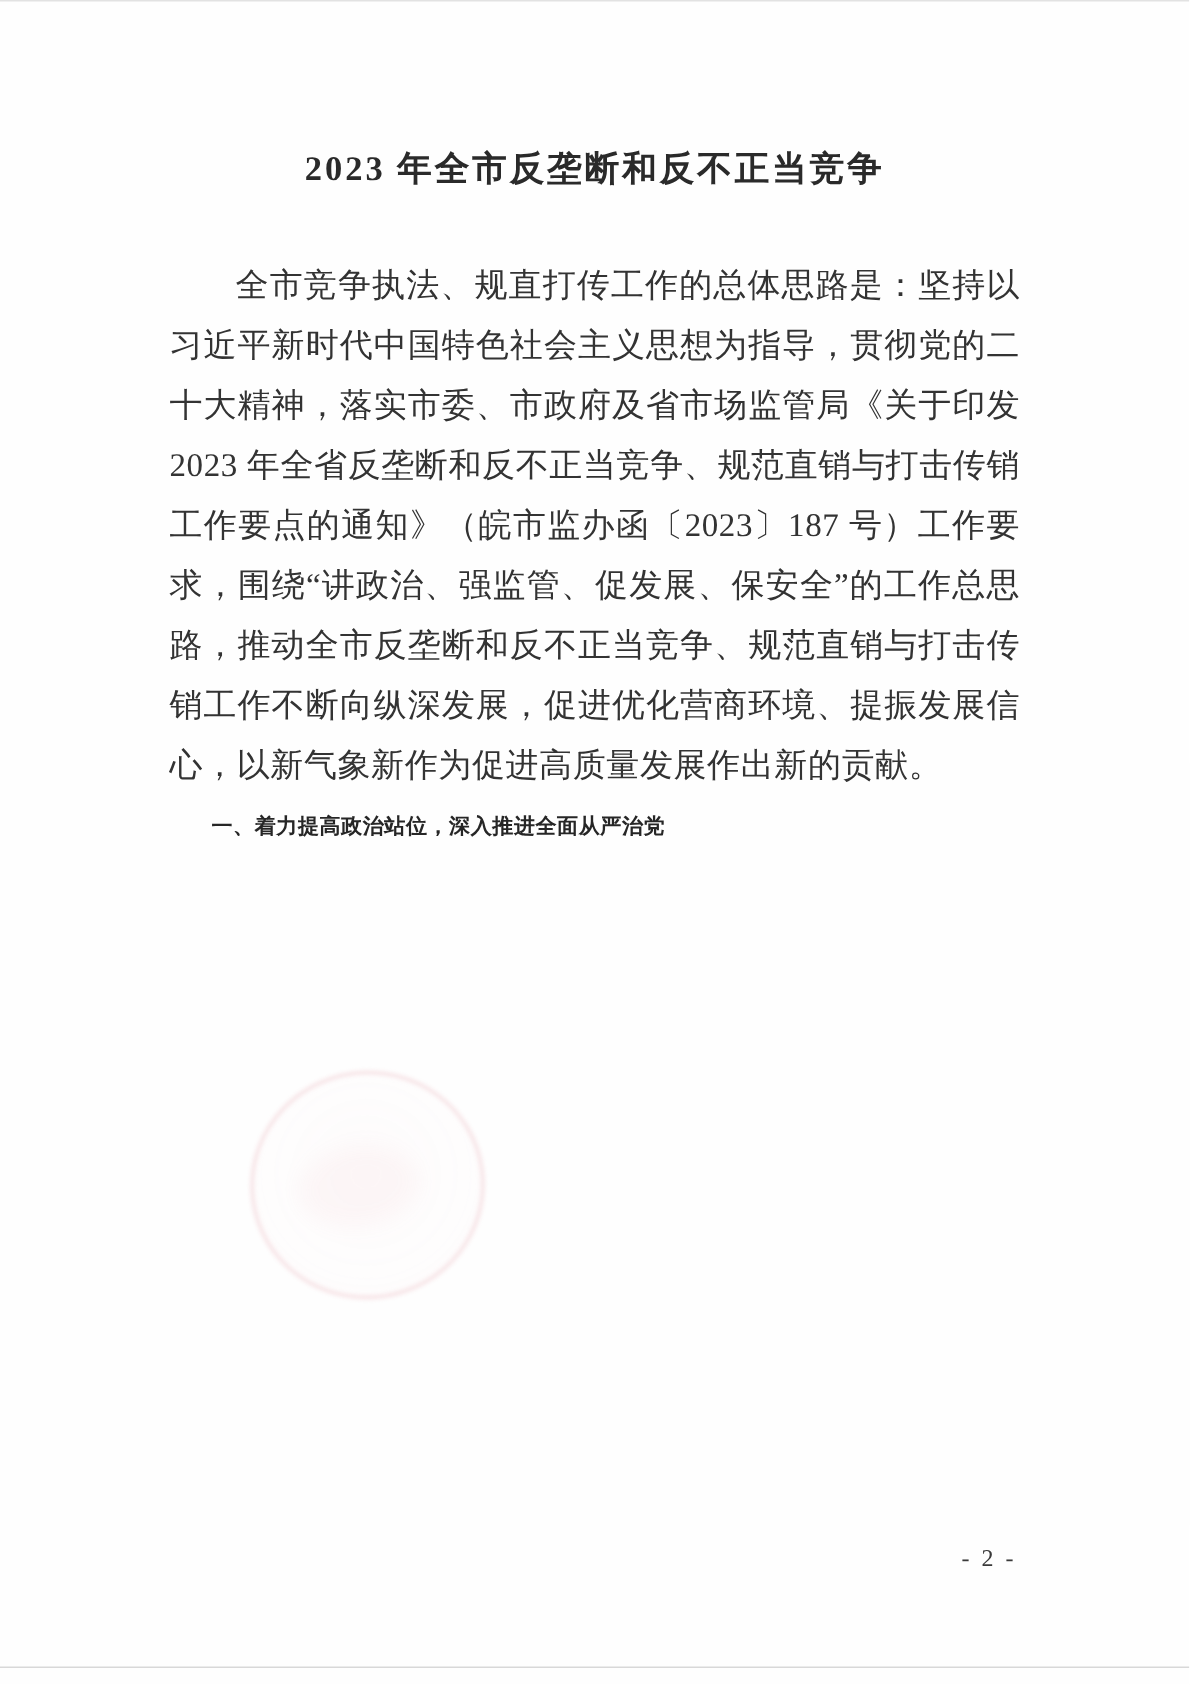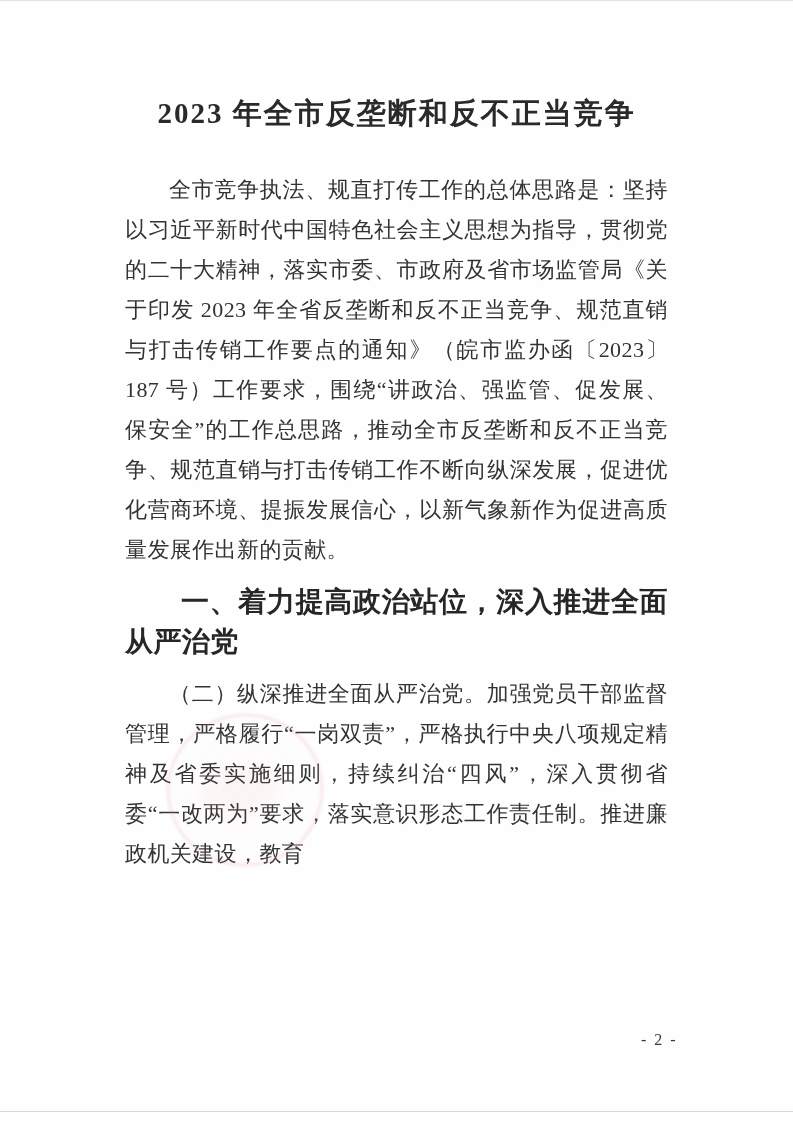--- a/index.html
+++ b/index.html
@@ -29,47 +29,47 @@
   .page::after {
     content: "";
     position: absolute;
     top: 1111px; left: 0; right: 0;
     height: 1px;
     background: #d8d8d8;
   }
   .doc-title {
     margin: 90px 0 0 0;
     text-align: center;
-    font-size: 29px;
+    font-size: 23px;
     font-weight: bold;
     line-height: 46px;
     letter-spacing: 2px;
     color: #2a2a2a;
   }
   .doc-title .title-line {
     display: block;
   }
   .doc-body {
     width: 567px;
     margin: 34px 0 0 113px;
     font-size: 22px;
     line-height: 40px;
     text-align: justify;
     letter-spacing: 0.4px;
     color: #333333;
   }
   .doc-body p {
-    margin: 12px;
+    margin: 0;
     padding: 0;
     text-indent: 2em;
   }
   .section-heading {
     font-weight: bold;
     font-family: "Liberation Sans", "DejaVu Sans", sans-serif;
-    font-size: 28px;
+    font-size: 14px;
     color: #262626;
   }
   .page-number {
     position: absolute;
     left: 641px;
     top: 1031px;
     font-size: 16px;
     letter-spacing: 2px;
     color: #3a3a3a;
     font-family: "Liberation Serif", "DejaVu Serif", serif;
@@ -108,18 +108,17 @@
     <span class="seal-smudge"></span>
   </div>
 
   <h1 class="doc-title">
     <span class="title-line">2023 年全市反垄断和反不正当竞争</span>
   </h1>
 
   <div class="doc-body">
     <p>全市竞争执法、规直打传工作的总体思路是：坚持以习近平新时代中国特色社会主义思想为指导，贯彻党的二十大精神，落实市委、市政府及省市场监管局《关于印发 2023 年全省反垄断和反不正当竞争、规范直销与打击传销工作要点的通知》（皖市监办函〔2023〕187 号）工作要求，围绕“讲政治、强监管、促发展、保安全”的工作总思路，推动全市反垄断和反不正当竞争、规范直销与打击传销工作不断向纵深发展，促进优化营商环境、提振发展信心，以新气象新作为促进高质量发展作出新的贡献。</p>
     <p class="section-heading">一、着力提高政治站位，深入推进全面从严治党</p>
-    <p>（二）纵深推进全面从严治党。加强党员干部监督管理，严格履行“一岗双责”，严格执行中央八项规定精神及省委实施细则，持续纠治“四风”，深入贯彻省委“一改两为”要求，落实意识形态工作责任制。推进廉政机关建设，教育</p>
   </div>
 
   <div class="page-number">- 2 -</div>
 
 </div>
 
 </body></html>

